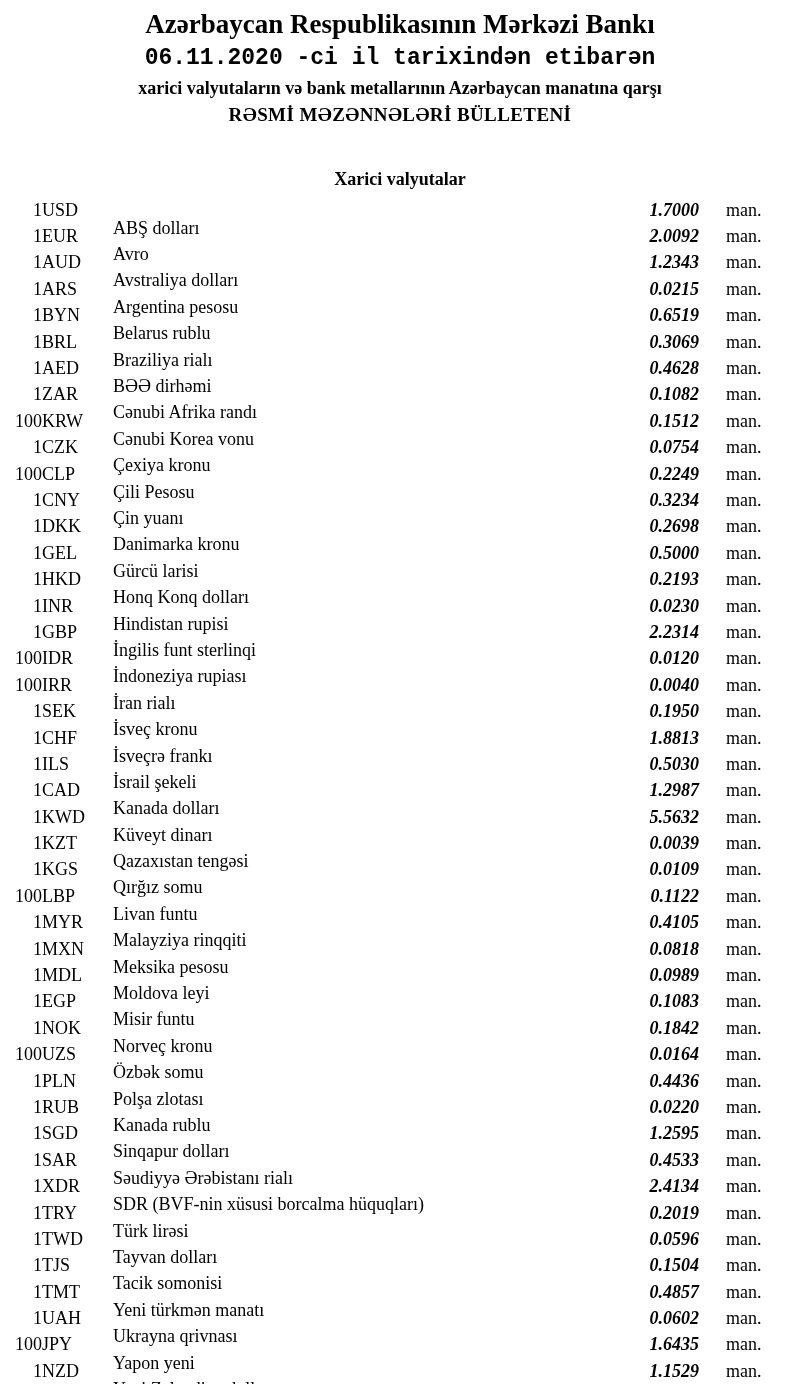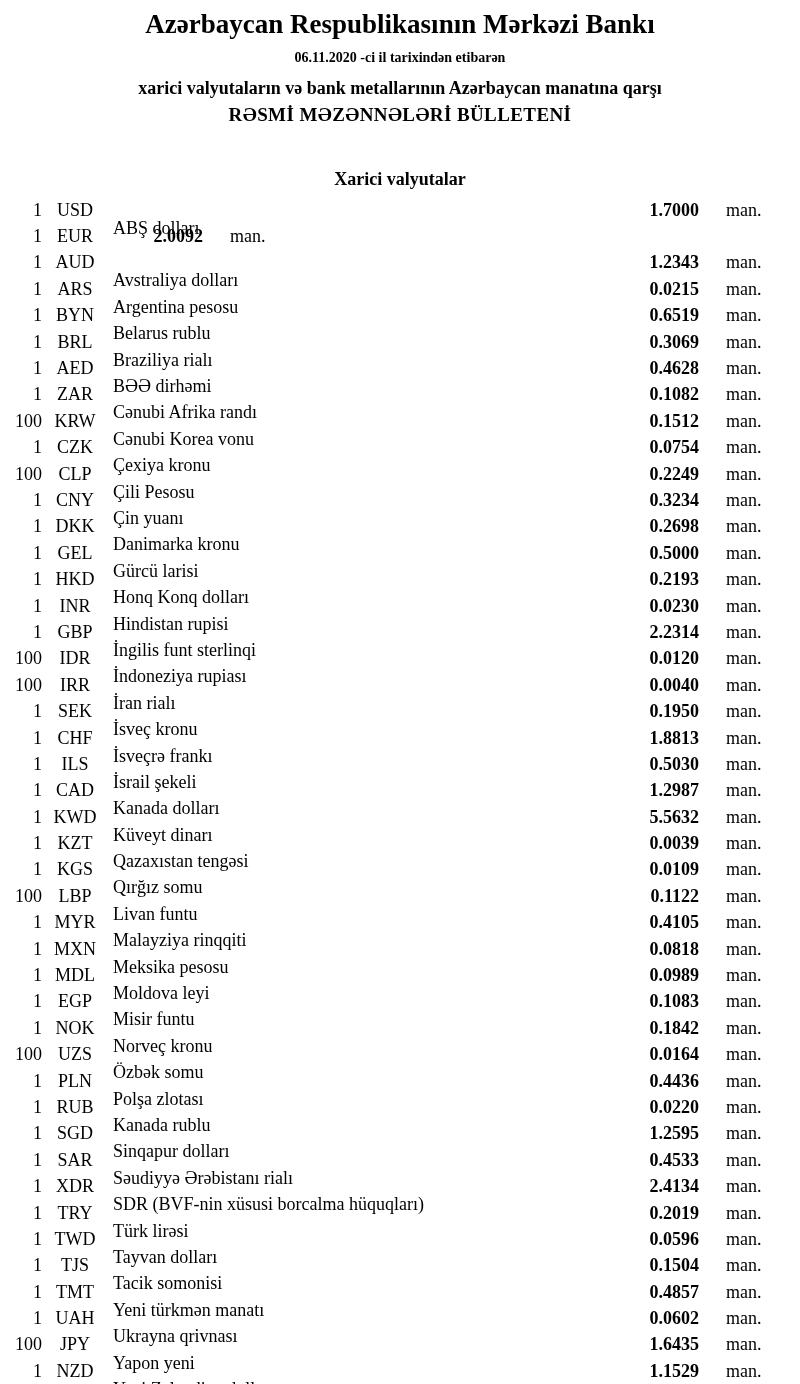--- a/index.html
+++ b/index.html
@@ -18,21 +18,21 @@
   }
   .hline {
     position: absolute;
     left: 0;
     right: 0;
     text-align: center;
     font-weight: 700;
     white-space: nowrap;
   }
   .bank-name   { top: 8px;   font-size: 27px; line-height: 33px; }
-  .date-line   { top: 47px;  font-size: 14px; line-height: 22px; }
+  .date-line   { top: 47px;  font-size: 23px; line-height: 22px; font-family: Liberation Mono, monospace; }
   .subject-line{ top: 77px;  font-size: 18px; line-height: 22px; }
   .bulletin    { top: 103px; font-size: 19px; line-height: 24px; letter-spacing: 0.4px; }
   .section     { top: 168px; font-size: 18px; line-height: 22px; text-align: center; }
   .rates-table {
     position: absolute;
     top: 197px;
     left: 0;
     width: 800px;
   }
   .row {
@@ -43,34 +43,34 @@
     padding-right: 28px;
     box-sizing: border-box;
   }
   .qty {
     width: 42px;
     text-align: right;
     flex: 0 0 auto;
   }
   .code {
     width: 66px;
-    text-align: center;
     flex: 0 0 auto;
   }
   .name {
     flex: 1 1 auto;
     padding-left: 5px;
     overflow: hidden;
     white-space: nowrap;
     margin-top: 36px;
   }
   .rate {
     width: 95px;
     text-align: right;
     font-weight: 700;
+    font-style: italic;
     flex: 0 0 auto;
   }
   .unit {
     width: 46px;
     margin-left: 27px;
     flex: 0 0 auto;
   }
 </style>
 </head>
 <body>
@@ -85,20 +85,21 @@
       <div class="row">
         <span class="qty">1</span>
         <span class="code">USD</span>
         <span class="name">ABŞ dolları</span>
         <span class="rate">1.7000</span>
         <span class="unit">man.</span>
       </div>
       <div class="row">
         <span class="qty">1</span>
         <span class="code">EUR</span>
+        <span class="name">Avro</span>
         <span class="rate">2.0092</span>
         <span class="unit">man.</span>
       </div>
       <div class="row">
         <span class="qty">1</span>
         <span class="code">AUD</span>
         <span class="name">Avstraliya dolları</span>
         <span class="rate">1.2343</span>
         <span class="unit">man.</span>
       </div>

